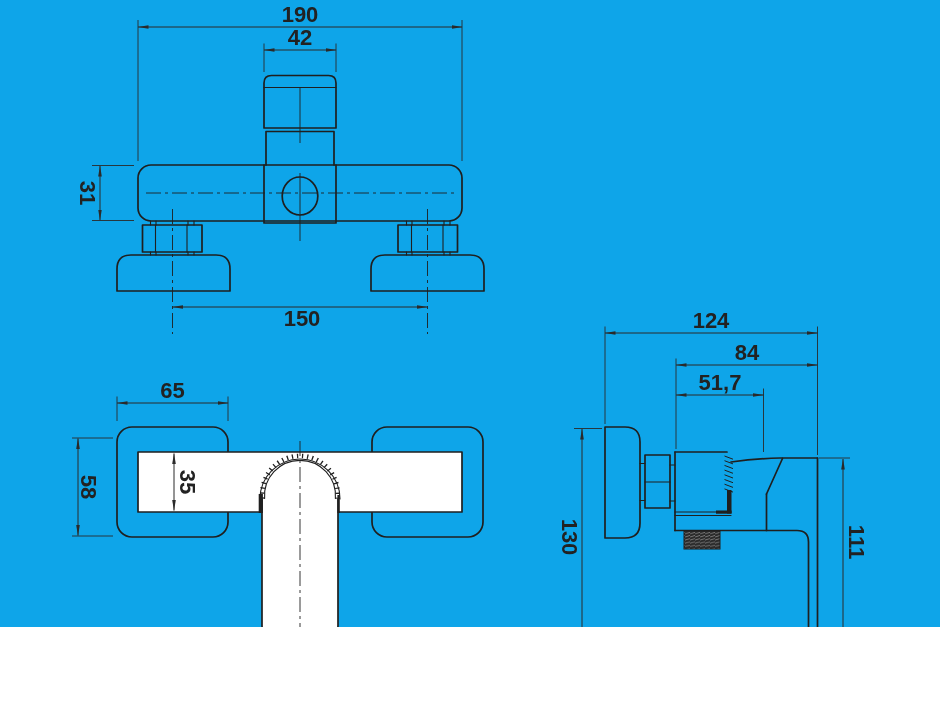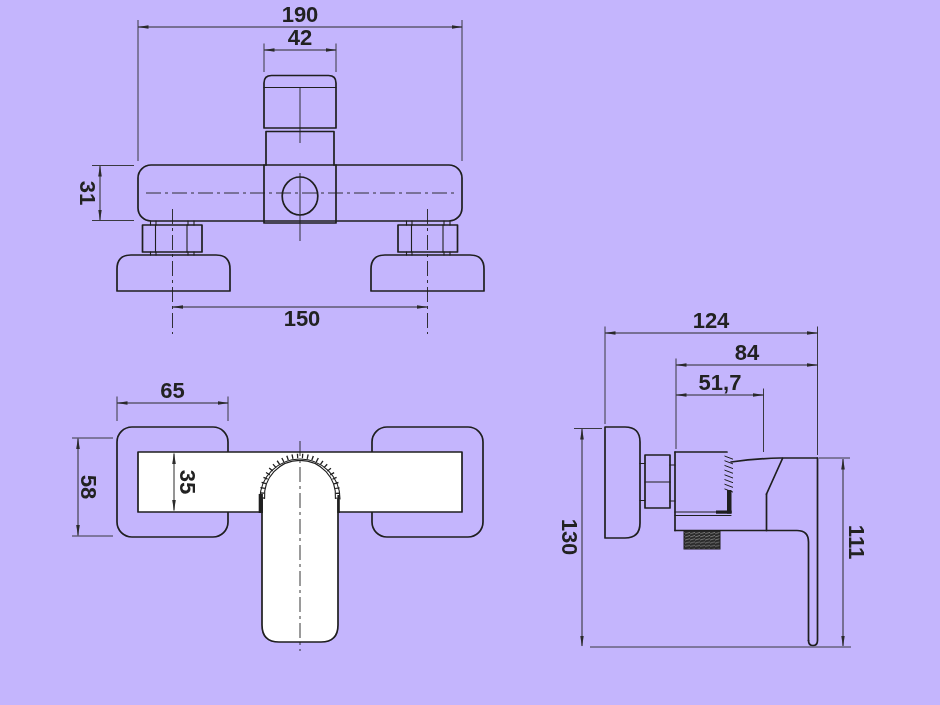--- a/index.html
+++ b/index.html
@@ -1,16 +1,16 @@
 <!DOCTYPE html>
 <html><head>
 <meta charset="utf-8">
 <style>
   html,body{margin:0;padding:0;background:#ffffff;}
-  .stage{width:940px;height:705px;background:#c4b5fd;position:relative;overflow:hidden;
+  .stage{width:940px;height:627px;background:#0ea5e9;position:relative;overflow:hidden;
          font-family:"Liberation Sans", sans-serif;}
   svg{display:block}
   .obj{stroke:#1f1f1f;stroke-width:1.7;fill:none;stroke-linecap:round;stroke-linejoin:round;}
   .obj-thin{stroke:#1f1f1f;stroke-width:1.1;fill:none;stroke-linecap:round;}
   .fillw{fill:#ffffff;}
   .solidfill{fill:#1f1f1f;stroke:none;}
   .dim{stroke:#2a2a2a;stroke-width:1;fill:none;}
   .ext{stroke:#2a2a2a;stroke-width:0.9;fill:none;}
   .cl{stroke:#1f1f1f;stroke-width:0.9;fill:none;stroke-dasharray:15,4,3,4;}
   .cl-solid{stroke:#1f1f1f;stroke-width:0.9;fill:none;}

